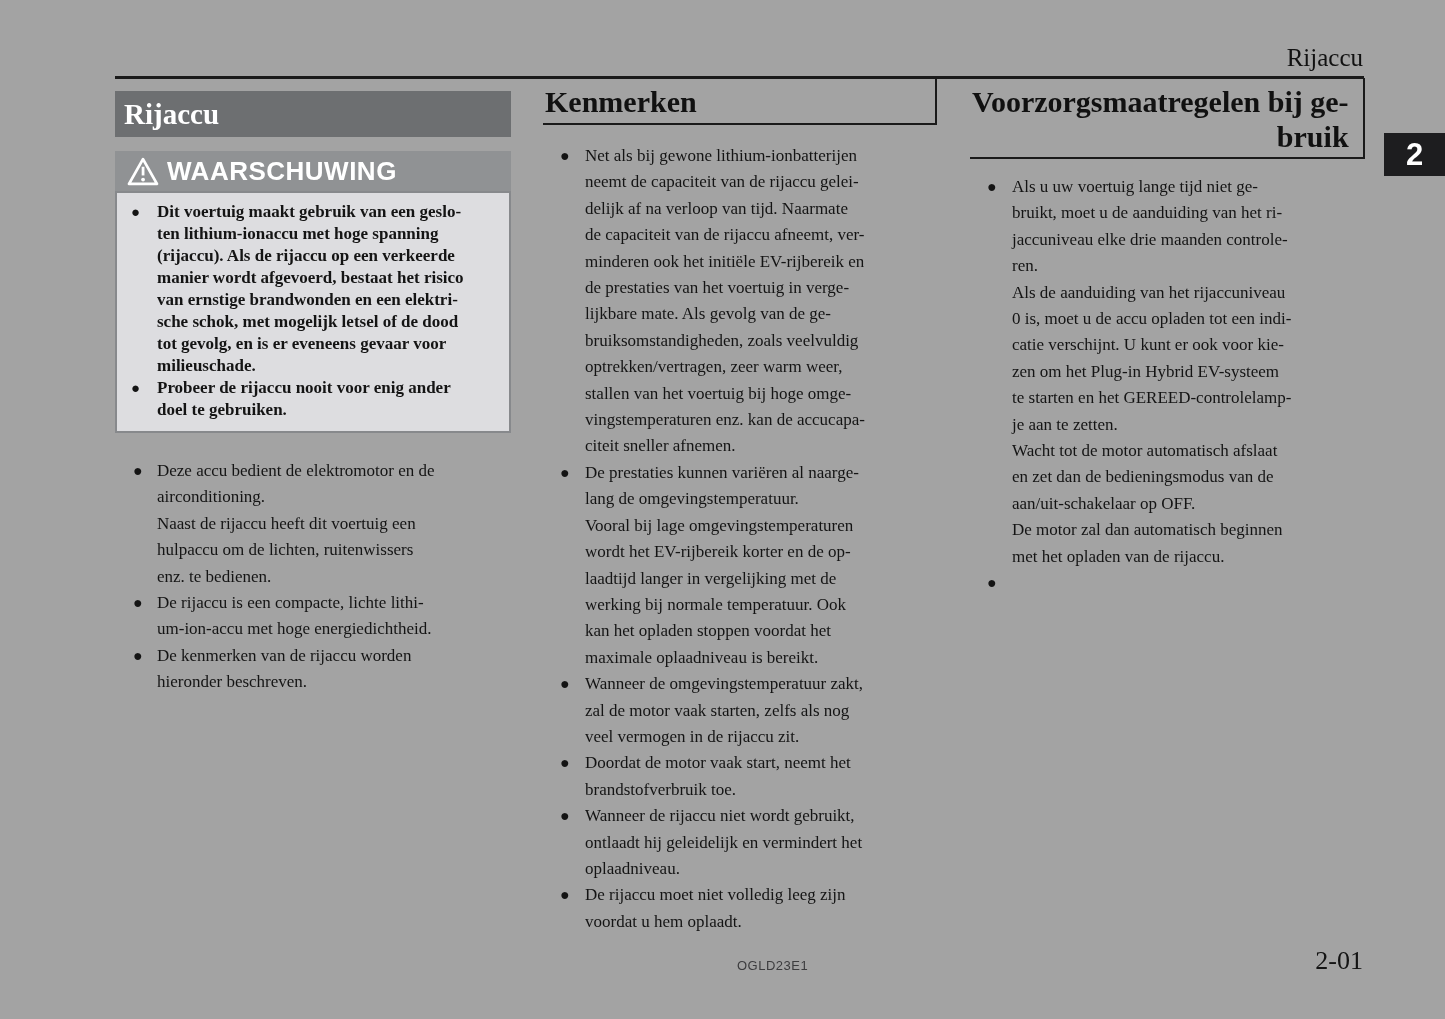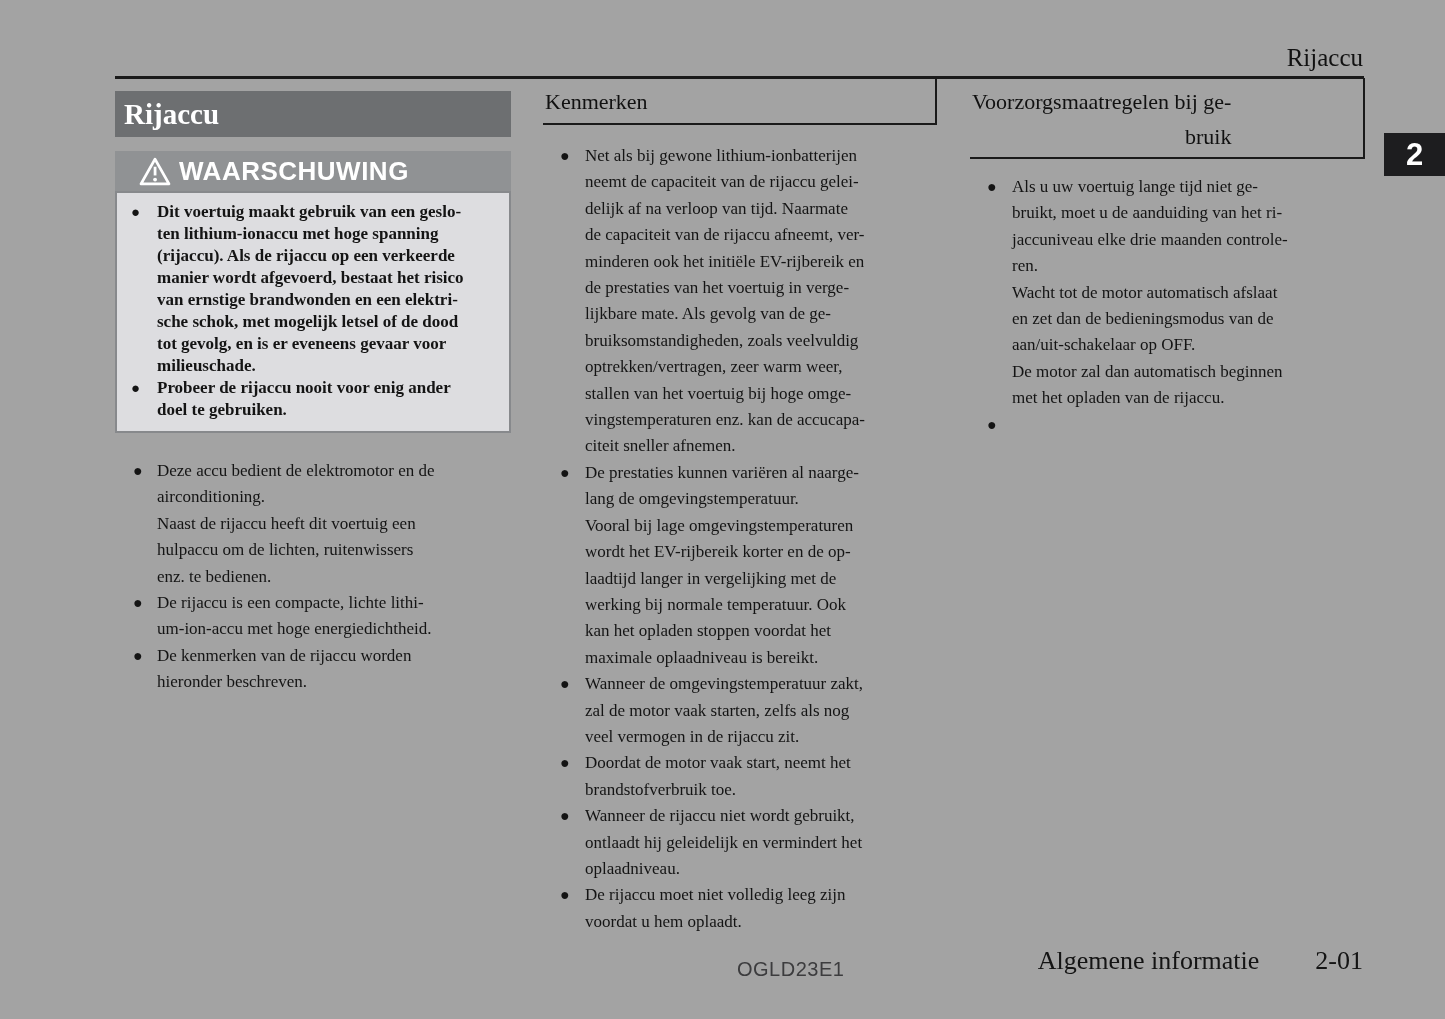--- a/index.html
+++ b/index.html
@@ -9,21 +9,21 @@
   
   .running-head{position:absolute;top:44px;right:82px;font-size:25px;color:#111;}
   .top-rule{position:absolute;left:115px;top:76px;width:1249px;height:2.5px;background:#1a1a1a;}
 
   
   .title-box{position:absolute;left:115px;top:91px;width:396px;height:46px;background:#6d6f71;
              display:flex;align-items:center;box-sizing:border-box;padding-left:9px;}
   .title-box span{color:#ffffff;font-weight:bold;font-size:29px;}
 
   .warning-bar{position:absolute;left:115px;top:151px;width:396px;height:40px;background:#909294;
-               display:flex;align-items:center;box-sizing:border-box;padding-left:24px;gap:8px;}
+               display:flex;align-items:center;box-sizing:border-box;padding-left:12px;gap:8px;}
   .warning-bar .wlabel{color:#ffffff;font-weight:bold;font-size:26px;
                        font-family:"Liberation Sans",sans-serif;letter-spacing:.5px;}
   .warning-body{position:absolute;left:115px;top:191px;width:396px;background:#dddde0;
                 border:2.5px solid #87898c;box-sizing:border-box;padding:8px 0 10px 12px;}
 
   .wpara{position:relative;padding-left:28px;}
   .wpara .bullet{position:absolute;left:2px;top:0;font-size:15px;line-height:22px;}
   .wtext{display:block;white-space:pre;font-size:17px;line-height:22px;font-weight:bold;}
 
   .paras{position:absolute;width:400px;}
@@ -33,32 +33,32 @@
   .para{position:relative;padding-left:42px;}
   .para .bullet{position:absolute;left:17px;top:0;font-size:16px;line-height:26.4px;}
   .left-paras .para .bullet{left:18px;}
   .ptext{display:block;white-space:pre;font-size:17px;line-height:26.4px;}
 
   
   .head-box{position:absolute;box-sizing:border-box;
             border-right:2.5px solid #1a1a1a;border-bottom:2.5px solid #1a1a1a;}
   .mid-head{left:543px;top:78px;width:394px;height:47px;}
   .right-head{left:970px;top:78px;width:395px;height:81px;}
-  .head-text{position:absolute;left:2px;bottom:4px;font-weight:normal;font-size:22px;
+  .head-text{position:absolute;left:2px;bottom:4px;font-weight:bold;font-size:30px;
              line-height:35px;white-space:pre;color:#111;}
   .right-head .head-text{bottom:3px;text-align:right;}
 
   
   .chapter-tab{position:absolute;left:1384px;top:133px;width:61px;height:43px;background:#1d1d1f;
                display:flex;align-items:center;justify-content:center;}
   .chapter-tab span{color:#ffffff;font-weight:bold;font-size:31px;font-family:"Liberation Sans",sans-serif;}
 
   
   .footer-code{position:absolute;left:737px;top:958px;font-family:"Liberation Sans",sans-serif;
-               font-size:20px;color:#3c3c3e;letter-spacing:.5px;}
+               font-size:13px;color:#3c3c3e;letter-spacing:.5px;}
   .footer-right{position:absolute;right:82px;top:946px;display:flex;gap:56px;font-size:26px;color:#141414;}
 
   .warn-icon{flex:0 0 auto;display:block;}
 </style>
 </head>
 <body>
 
 <div class="page">
 
   <div class="running-head">Rijaccu</div>
@@ -183,36 +183,43 @@
 
   <div class="paras right-paras">
     <div class="para">
       <span class="bullet">●</span>
       <span class="ptext">Als u uw voertuig lange tijd niet ge-
 bruikt, moet u de aanduiding van het ri-
 jaccuniveau elke drie maanden controle-
 ren.</span>
     </div>
     <div class="para">
+      <span class="ptext">Als de aanduiding van het rijaccuniveau
+0 is, moet u de accu opladen tot een indi-
+catie verschijnt. U kunt er ook voor kie-
+zen om het Plug-in Hybrid EV-systeem
+te starten en het GEREED-controlelamp-
+je aan te zetten.</span>
+    </div>
+    <div class="para">
       <span class="ptext">Wacht tot de motor automatisch afslaat
 en zet dan de bedieningsmodus van de
 aan/uit-schakelaar op OFF.</span>
     </div>
     <div class="para">
       <span class="ptext">De motor zal dan automatisch beginnen
 met het opladen van de rijaccu.</span>
     </div>
     <div class="para">
       <span class="bullet">●</span>
     </div>
   </div>
 
   <div class="chapter-tab">
     <span>2</span>
   </div>
 
   <div class="footer-code">OGLD23E1</div>
   <div class="footer-right">
-    <span>Algemene informatie</span>
     <span>2-01</span>
   </div>
 
 </div>
 
 </body></html>

